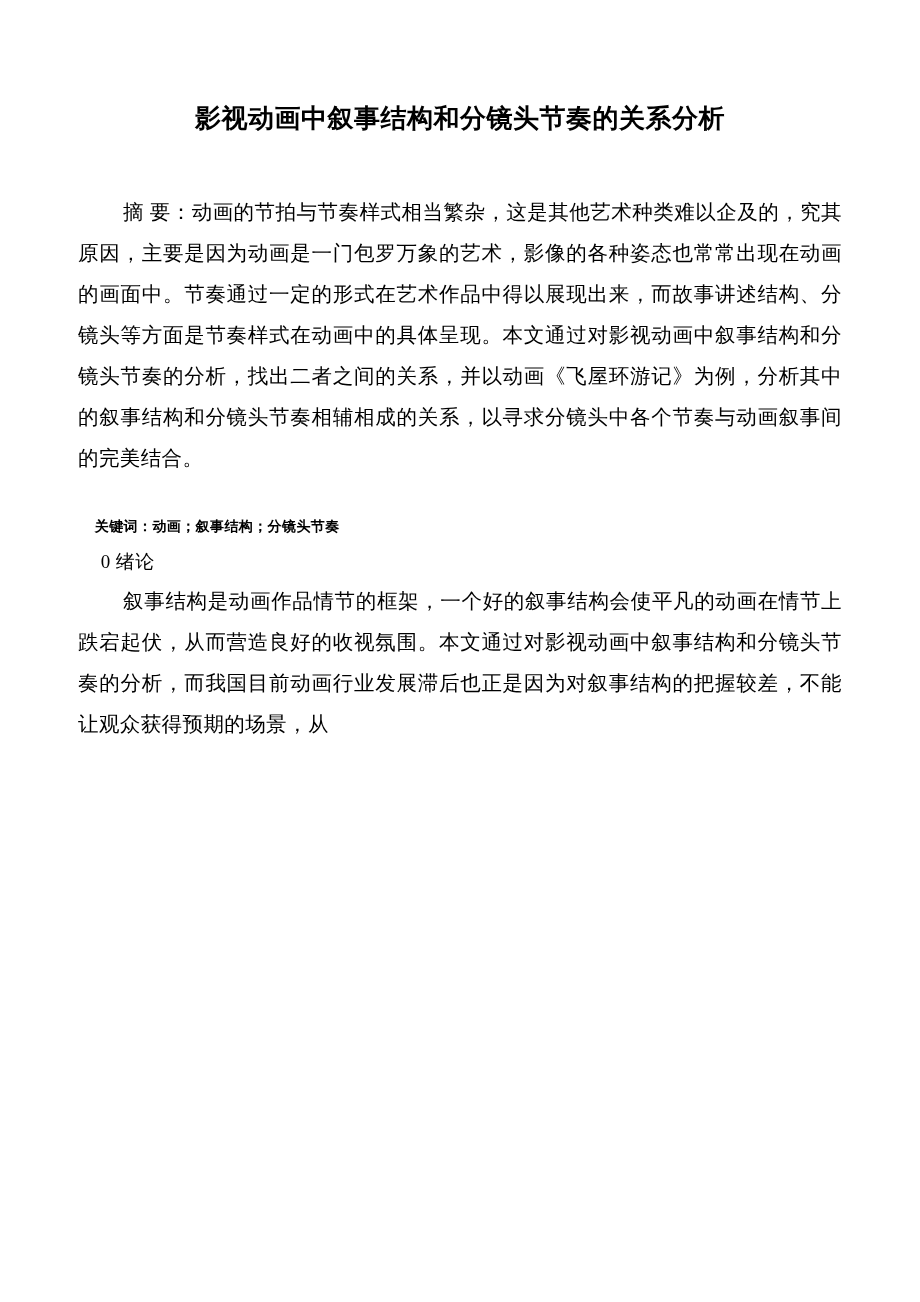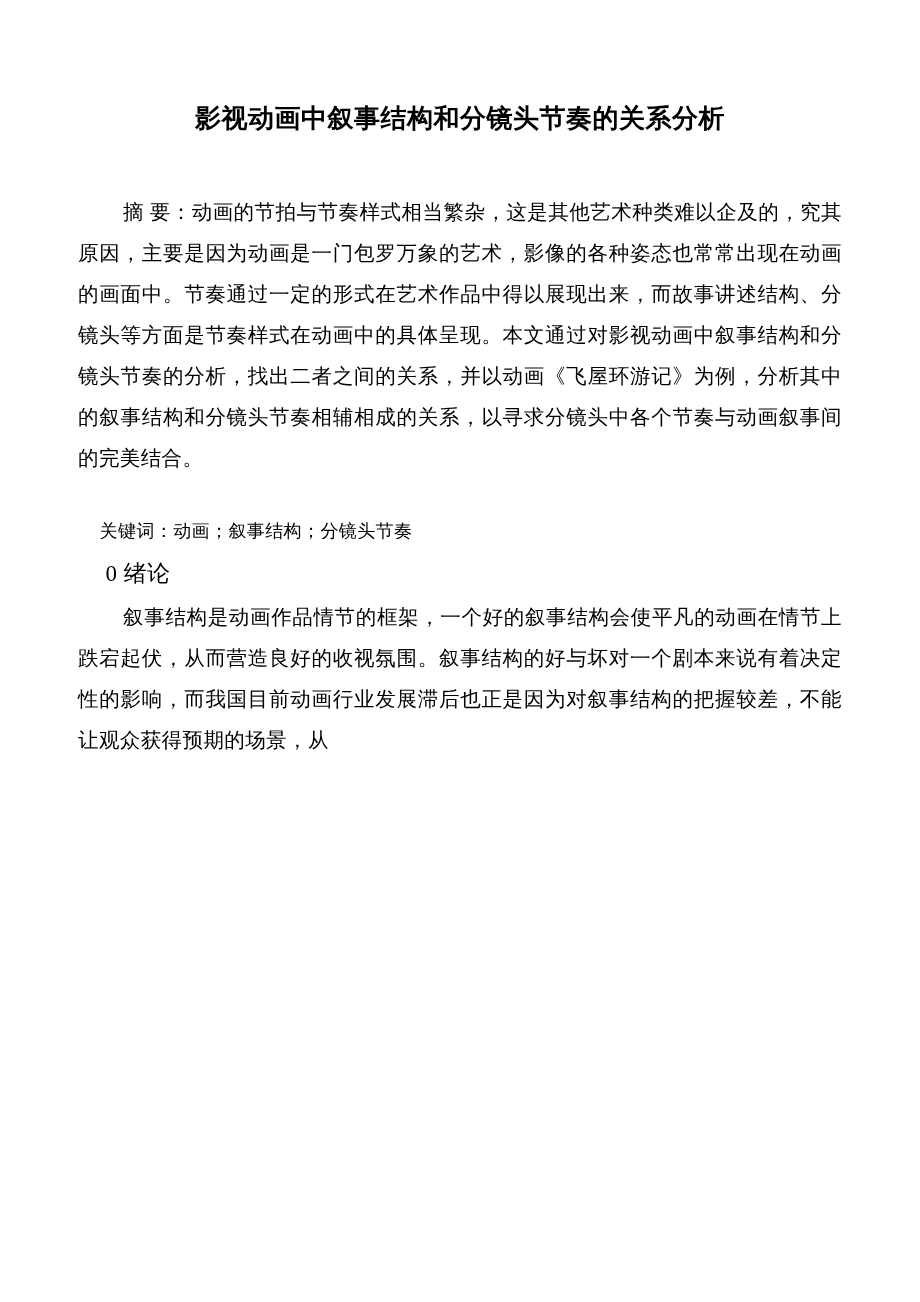--- a/index.html
+++ b/index.html
@@ -35,43 +35,44 @@
     margin: 0 0 2px 0;
     letter-spacing: 0.4px;
   }
   .indent-2 {
     text-indent: 2.2em;
   }
   .gap-large {
     margin-bottom: 34px;
   }
   .section-line {
-    font-size: 23px;
+    font-size: 19px;
     line-height: 2.0;
     margin: 0;
     letter-spacing: 0.4px;
     text-indent: 1.2em;
   }
   .keywords {
-    font-size: 18px;
+    font-size: 14px;
     line-height: 2.0;
     margin: 0 0 2px 0;
     letter-spacing: 0.4px;
     text-indent: 1.2em;
+    font-weight: bold;
   }
 </style>
 </head>
 <body>
 
 <div class="page">
 
   <h1 class="doc-title">影视动画中叙事结构和分镜头节奏的关系分析</h1>
 
   <p class="para indent-2 gap-large">摘 要：动画的节拍与节奏样式相当繁杂，这是其他艺术种类难以企及的，究其原因，主要是因为动画是一门包罗万象的艺术，影像的各种姿态也常常出现在动画的画面中。节奏通过一定的形式在艺术作品中得以展现出来，而故事讲述结构、分镜头等方面是节奏样式在动画中的具体呈现。本文通过对影视动画中叙事结构和分镜头节奏的分析，找出二者之间的关系，并以动画《飞屋环游记》为例，分析其中的叙事结构和分镜头节奏相辅相成的关系，以寻求分镜头中各个节奏与动画叙事间的完美结合。</p>
 
   <p class="keywords">关键词：动画；叙事结构；分镜头节奏</p>
 
   <p class="section-line">0 绪论</p>
 
 
-  <p class="para indent-2">叙事结构是动画作品情节的框架，一个好的叙事结构会使平凡的动画在情节上跌宕起伏，从而营造良好的收视氛围。叙事结构的好与坏对一个剧本来说有着决定性的影响，而我国目前动画行业发展滞后也正是因为对叙事结构的把握较差，不能让观众获得预期的场景，从</p>
+  <p class="para indent-2">叙事结构是动画作品情节的框架，一个好的叙事结构会使平凡的动画在情节上跌宕起伏，从而营造良好的收视氛围。本文通过对影视动画中叙事结构和分镜头节奏的分析，而我国目前动画行业发展滞后也正是因为对叙事结构的把握较差，不能让观众获得预期的场景，从</p>
 
 </div>
 
 </body></html>

